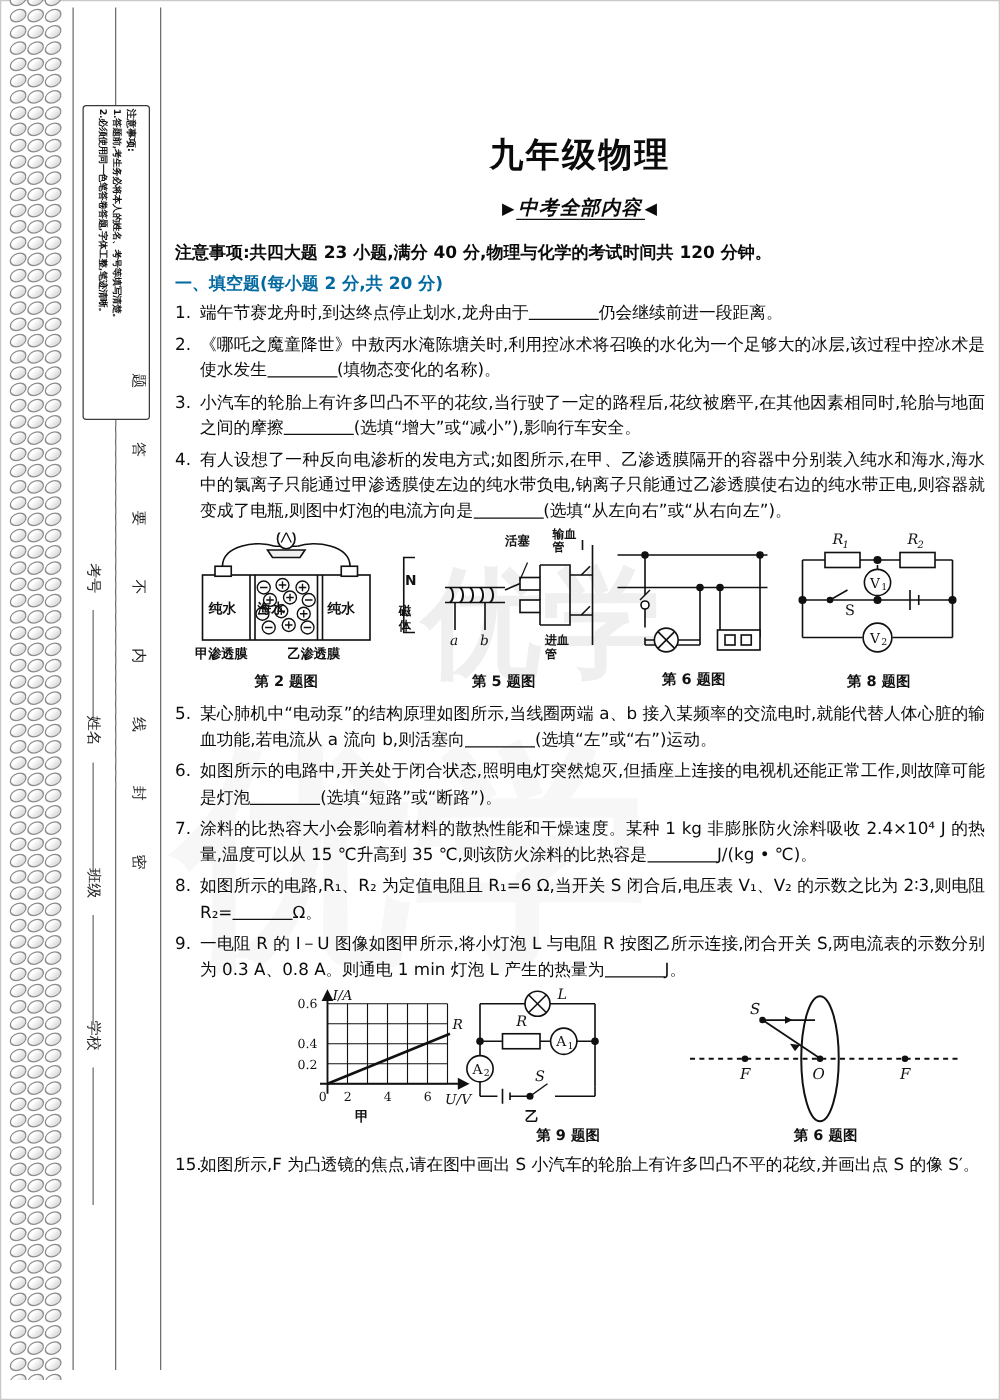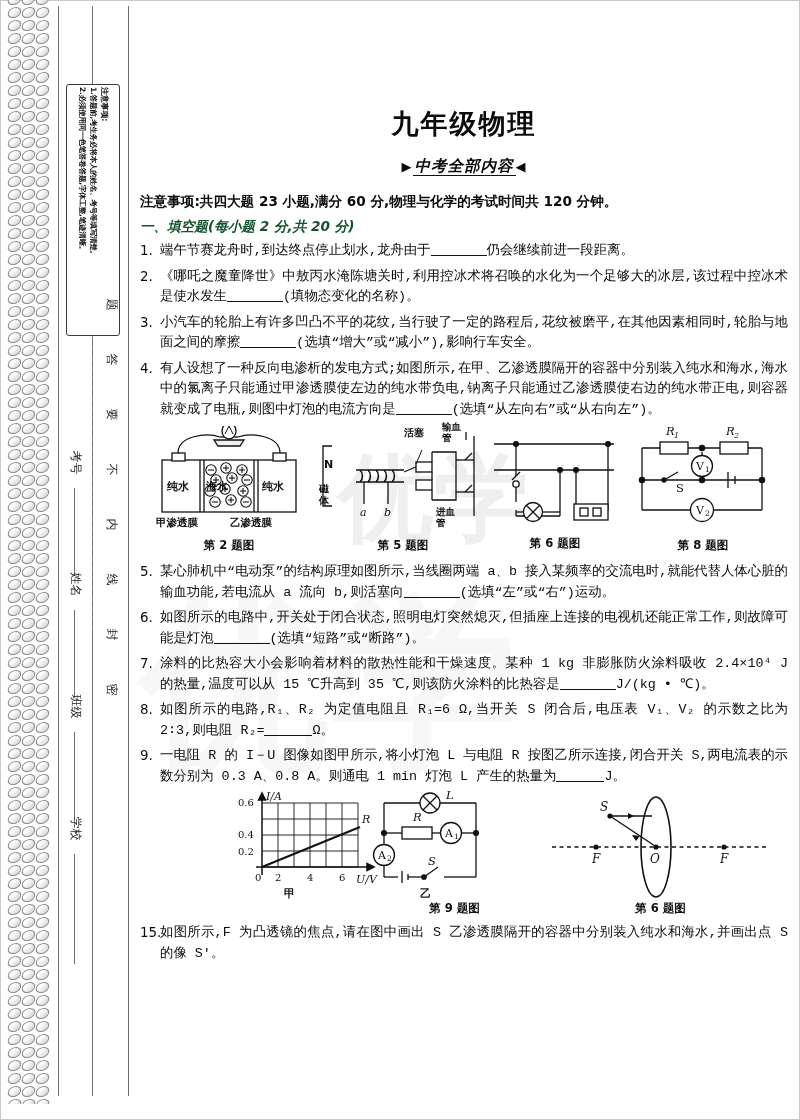--- a/index.html
+++ b/index.html
@@ -132,33 +132,32 @@
     margin-top:16px;
     font-size:13.6px; font-weight:700;
     font-family:"DejaVu Sans","Liberation Sans",sans-serif;
     color:#0b0b0b;
     letter-spacing:0px;
   }
   .sec-head{
     margin-top:7px;
     font-size:13.6px; font-weight:700;
     font-family:"DejaVu Sans","Liberation Sans",sans-serif;
-    color:#14532d;
-    font-style:italic;
+    color:#0369a1;
   }
 
   .q{
     margin-top:5px;
     font-size:13.4px; line-height:20.5px;
     color:#0b0b0b;
     display:flex;
     font-family:"DejaVu Sans","Liberation Sans",sans-serif;
   }
   .q .num{ flex:0 0 auto; width:20px; }
-  .q .body{ flex:1 1 auto; text-align:justify;font-family:Liberation Mono, monospace; }
+  .q .body{ flex:1 1 auto; text-align:justify; }
   .blank{ display:inline-block; min-width:56px; border-bottom:1.2px solid #111; vertical-align:-2px; }
   .blank.s{ min-width:48px; }
 
   
   .figrow{ position:relative; width:648px; }
   .figcap{
     text-align:center; font-size:11.6px; font-weight:700;
     font-family:"DejaVu Sans","Liberation Sans",sans-serif;
     color:#111; margin-top:2px;
   }
@@ -493,21 +492,21 @@
   <div class="content">
 
     <div class="doc-title">九年级物理</div>
 
     <div class="subtitle-wrap">
       <span class="subtitle">
         <span class="tri">▶</span><span class="mid">中考全部内容</span><span class="tri">◀</span>
       </span>
     </div>
 
-    <div class="notice-line">注意事项:共四大题 23 小题,满分 60 分,物理与化学的考试时间共 120 分钟。</div>
+    <div class="notice-line">注意事项:共四大题 23 小题,满分 40 分,物理与化学的考试时间共 120 分钟。</div>
     <div class="sec-head">一、填空题(每小题 2 分,共 20 分)</div>
 
     <div class="q">
       <span class="num">1.</span>
       <span class="body"><span>端午节赛龙舟时,到达终点停止划水,龙舟由于</span><span class="blank"></span><span>仍会继续前进一段距离。</span></span>
     </div>
 
     <div class="q">
       <span class="num">2.</span>
       <span class="body"><span>《哪吒之魔童降世》中敖丙水淹陈塘关时,利用控冰术将召唤的水化为一个足够大的冰层,该过程中控冰术是使水发生</span><span class="blank"></span><span>(填物态变化的名称)。</span></span>
@@ -875,17 +874,17 @@
             <text x="172" y="74">F</text>
             <text x="102" y="74">O</text>
           </g>
         </svg>
         <div class="figcap" style="width:225px; margin-top:-4px;">第 6 题图</div>
       </div>
     </div>
 
     <div class="q" style="margin-top:10px;">
       <span class="num">15.</span>
-      <span class="body">如图所示,F 为凸透镜的焦点,请在图中画出 S 乙渗透膜隔开的容器中分别装入纯水和海水,并画出点 S 的像 S′。</span>
+      <span class="body">如图所示,F 为凸透镜的焦点,请在图中画出 S 小汽车的轮胎上有许多凹凸不平的花纹,并画出点 S 的像 S′。</span>
     </div>
 
   </div>
 </div>
 
 </body></html>

